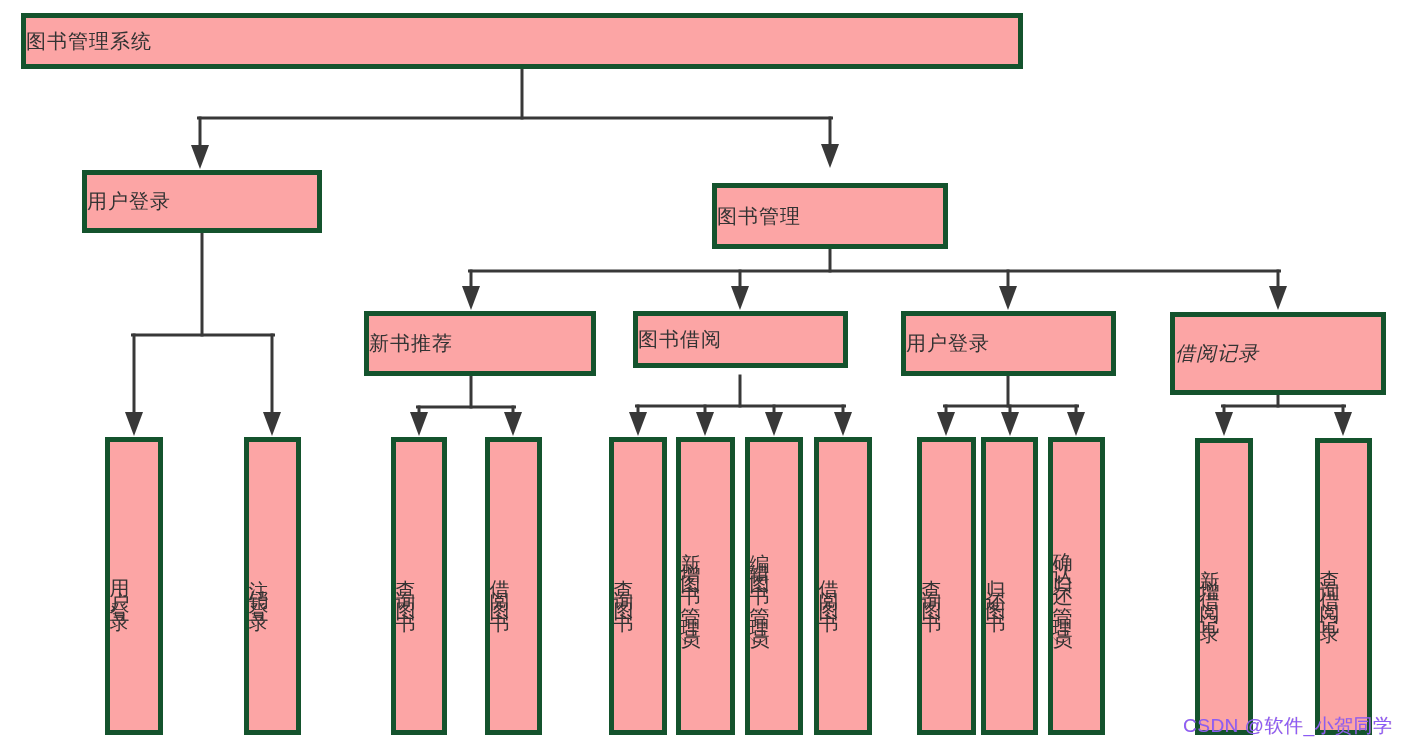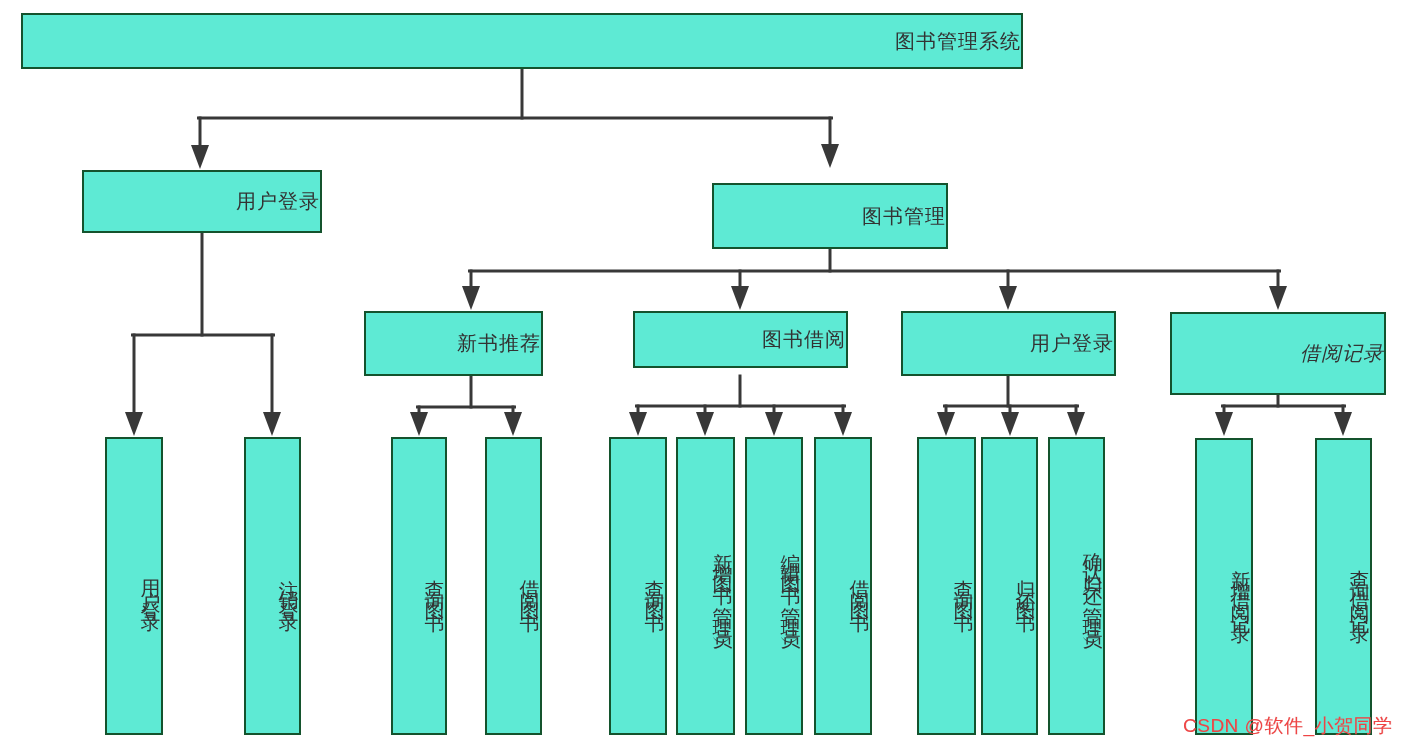--- a/index.html
+++ b/index.html
@@ -3,31 +3,31 @@
 <meta charset="utf-8">
 <style>
   html,body{margin:0;padding:0;background:#fff;}
   .canvas{
     position:relative;width:1405px;height:747px;background:#ffffff;
     font-family:"Liberation Sans","DejaVu Sans",sans-serif;
     color:#333333;overflow:hidden;
   }
   .wires{position:absolute;left:0;top:0;width:1405px;height:747px;}
   .node{
-    position:absolute;box-sizing:border-box;background:#5eead4;
-    border:2px solid #14532d;display:flex;align-items:center;justify-content:flex-end;
+    position:absolute;box-sizing:border-box;background:#fca5a5;
+    border:5px solid #14532d;display:flex;align-items:center;justify-content:flex-start;
   }
   .hbox span{font-size:20px;letter-spacing:1px;white-space:nowrap;}
   .vbox span{
     writing-mode:vertical-rl;text-orientation:mixed;
     font-size:20px;letter-spacing:11px;line-height:1;white-space:nowrap;
   }
   .watermark{
     position:absolute;left:1183px;top:713px;width:222px;
-    font-size:19px;color:#ef4444;letter-spacing:0.5px;white-space:nowrap;
+    font-size:19px;color:#8b5cf6;letter-spacing:0.5px;white-space:nowrap;
     text-shadow:0.5px 0 0 rgba(200,120,120,0.35);
   }
 </style>
 </head>
 <body>
 
 <div class="canvas">
 
   <svg class="wires" viewBox="0 0 1405 747" xmlns="http://www.w3.org/2000/svg">
     <g stroke="#383838" stroke-width="3" fill="#383838" stroke-linecap="square">
@@ -111,21 +111,21 @@
     <span>图书管理系统</span>
   </div>
 
   <div class="node hbox" style="left:82px;top:170px;width:240px;height:63px;">
     <span>用户登录</span>
   </div>
   <div class="node hbox" style="left:712px;top:169px;width:236px;height:66px;margin-top:14px;">
     <span>图书管理</span>
   </div>
 
-  <div class="node hbox" style="left:364px;top:311px;width:179px;height:65px;">
+  <div class="node hbox" style="left:364px;top:311px;width:232px;height:65px;">
     <span>新书推荐</span>
   </div>
   <div class="node hbox" style="left:633px;top:311px;width:215px;height:57px;">
     <span>图书借阅</span>
   </div>
   <div class="node hbox" style="left:901px;top:311px;width:215px;height:65px;">
     <span>用户登录</span>
   </div>
   <div class="node hbox" style="left:1170px;top:312px;width:216px;height:83px;font-style:italic;">
     <span>借阅记录</span>

